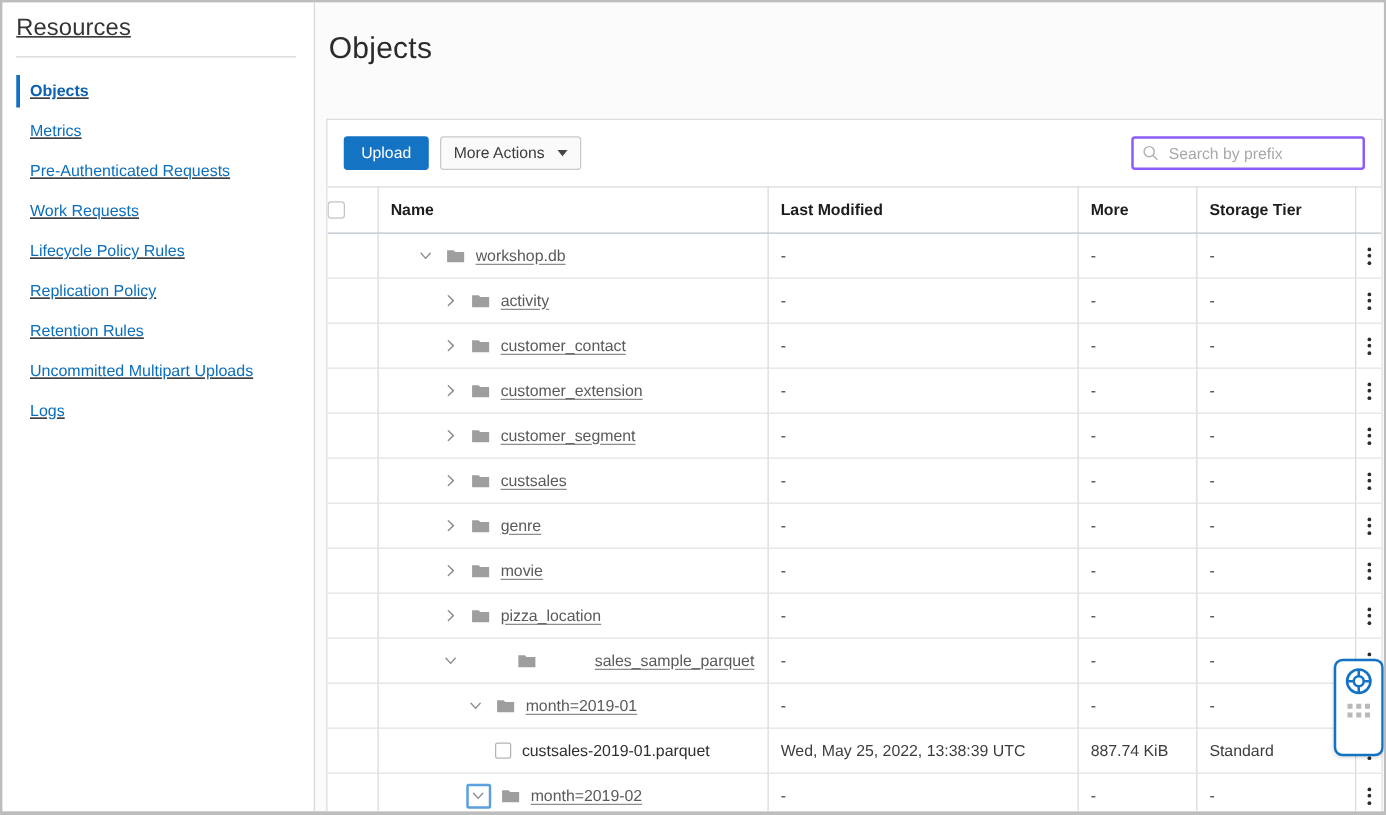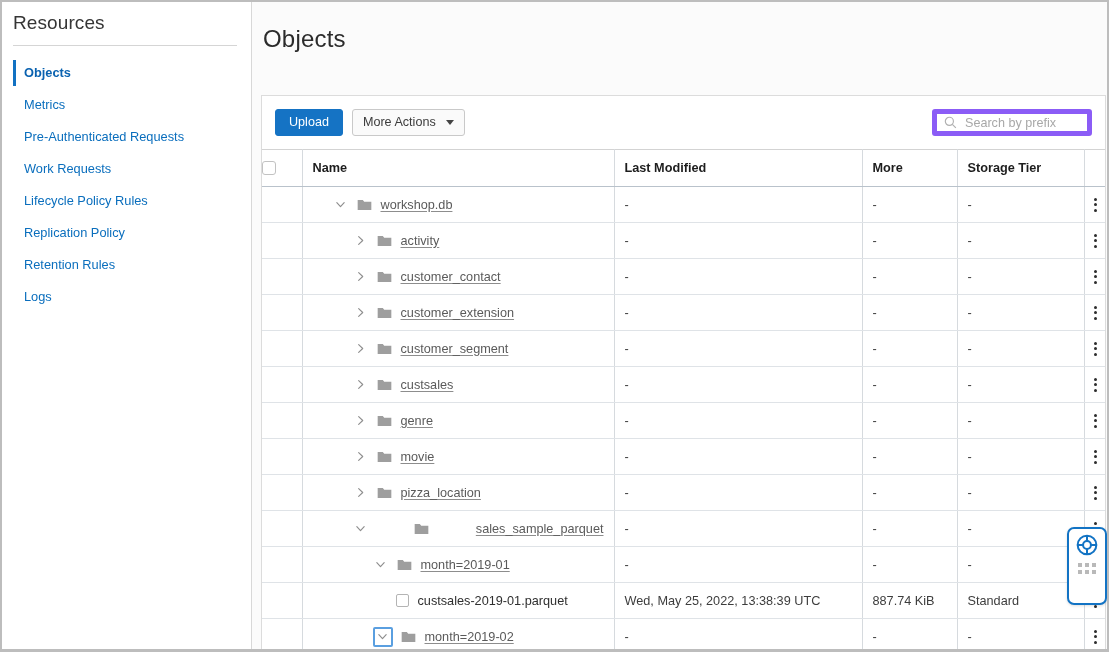--- a/index.html
+++ b/index.html
@@ -27,20 +27,21 @@
 
   
   .sidebar {
     width: 250px;
     min-width: 250px;
     background: #ffffff;
     border-right: 1px solid #d8d8d8;
     box-sizing: border-box;
     padding: 0;
     position: relative;
+    text-decoration: underline;
   }
   .sidebar-title {
     font-size: 19px;
     color: #353535;
     font-weight: 400;
     padding: 10px 0 0 11px;
     letter-spacing: 0.1px;
   }
   .sidebar-rule {
     height: 1px;
@@ -139,23 +140,23 @@
   }
   .caret-down {
     width: 0; height: 0;
     border-left: 4.5px solid transparent;
     border-right: 4.5px solid transparent;
     border-top: 5.5px solid #444;
     display: inline-block;
   }
   .search-wrap {
     margin-left: auto;
-    width: 160px;
+    width: 187px;
     height: 27px;
-    border: 5px solid #8b5cf6;
+    border: 2px solid #8b5cf6;
     border-radius: 3px;
     background: #fff;
     display: flex;
     align-items: center;
     padding: 0 7px;
     box-sizing: border-box;
   }
   .search-wrap svg { flex: none; }
   .search-input {
     border: none;
@@ -329,20 +330,21 @@
     <div class="sidebar-title">Resources</div>
     <div class="sidebar-rule"></div>
     <nav class="sidebar-list" id="sidebar-list">
         <div class="sidebar-item active"><span>Objects</span></div>
         <div class="sidebar-item"><span>Metrics</span></div>
         <div class="sidebar-item"><span>Pre-Authenticated Requests</span></div>
         <div class="sidebar-item"><span>Work Requests</span></div>
         <div class="sidebar-item"><span>Lifecycle Policy Rules</span></div>
         <div class="sidebar-item"><span>Replication Policy</span></div>
         <div class="sidebar-item"><span>Retention Rules</span></div>
+        <div class="sidebar-item"><span>Uncommitted Multipart Uploads</span></div>
         <div class="sidebar-item"><span>Logs</span></div>
       </nav>
   </aside>
 
   <section class="main">
     <h1 class="page-title">Objects</h1>
 
     <div class="panel">
 
       <div class="toolbar">

